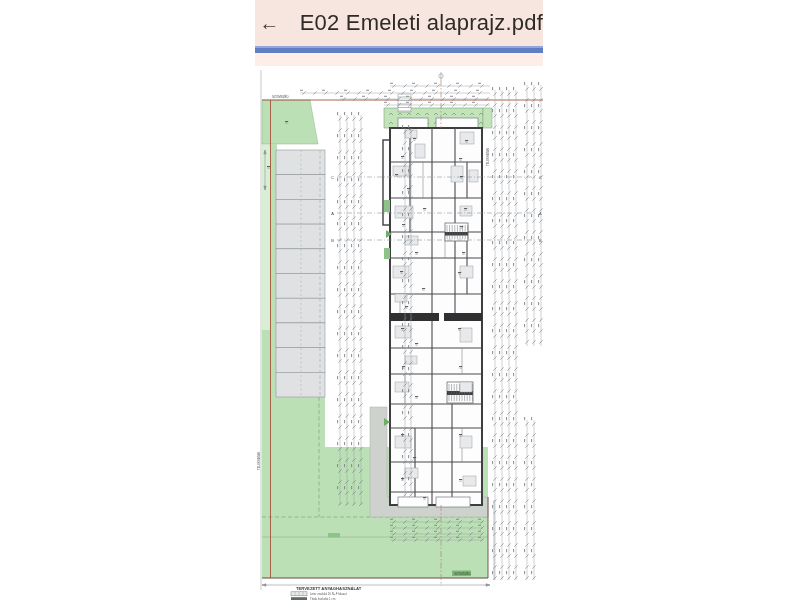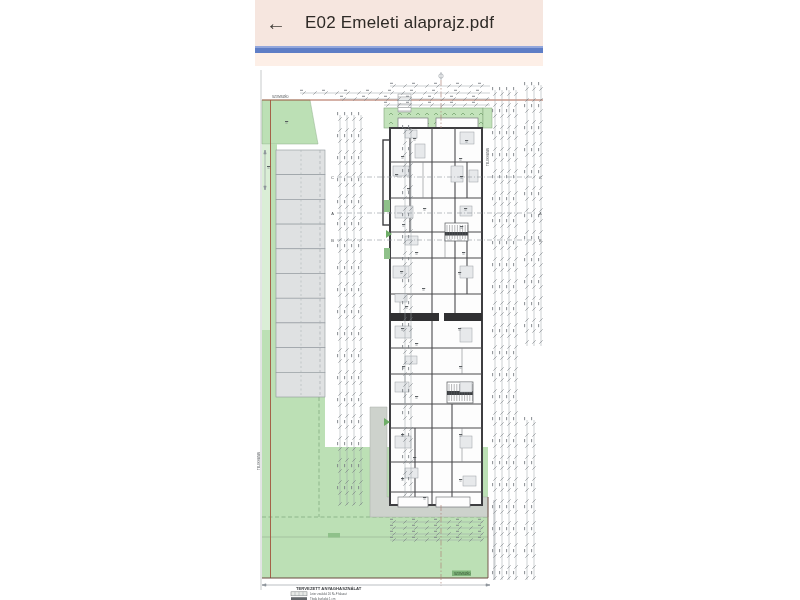--- a/index.html
+++ b/index.html
@@ -2,21 +2,21 @@
 <html><head>
 <meta charset="utf-8">
 <style>
   html,body{margin:0;padding:0;background:#ffffff;width:800px;height:600px;overflow:hidden;
             font-family:"Liberation Sans", sans-serif;}
   .phone{position:absolute;left:255px;top:0;width:288px;height:600px;background:#fff;}
   .appbar{position:absolute;left:0;top:0;width:288px;height:46px;background:#f6e6df;
           display:flex;align-items:center;}
   .back-btn{width:34px;height:34px;margin-left:4px;border:none;background:transparent;
             font-size:20px;color:#3f3b36;cursor:pointer;line-height:34px;text-align:center;padding:0;}
-  .title{font-size:17px;color:#2e2a26;margin-left:12px;letter-spacing:.2px;font-weight:500;
+  .title{font-size:22px;color:#2e2a26;margin-left:20px;letter-spacing:.2px;font-weight:500;
          white-space:nowrap;text-align:right;}
   .progress{position:absolute;left:0;top:46px;width:288px;height:7px;
             background:linear-gradient(#93a7dc 0 28%, #5f7ec6 28% 100%);}
   .strip{position:absolute;left:0;top:53px;width:288px;height:13px;background:#fdefe7;}
   .doc{position:absolute;left:0;top:66px;width:288px;height:534px;background:#ffffff;}
   svg text{font-family:"Liberation Sans", sans-serif;}
 </style>
 </head>
 <body>
 

